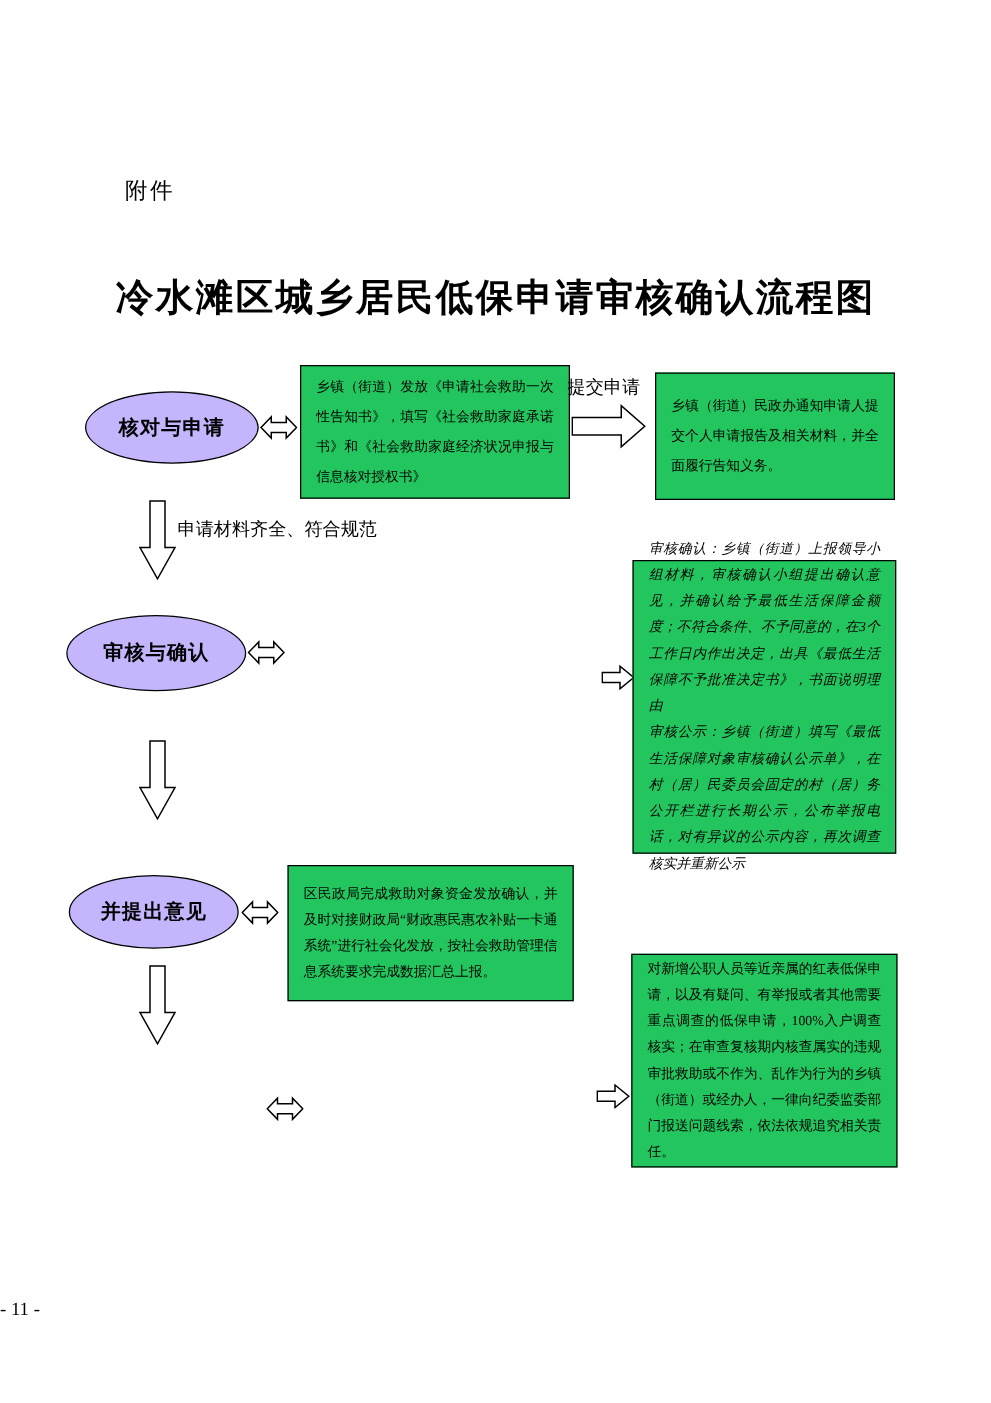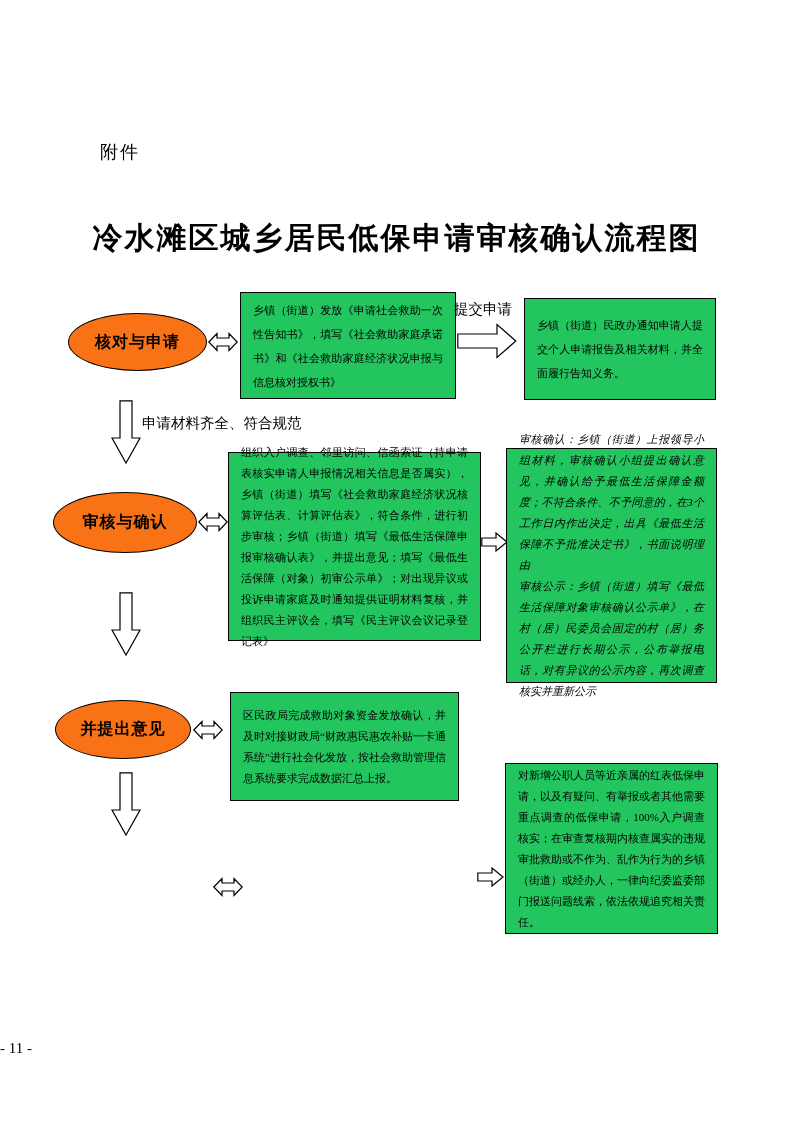--- a/index.html
+++ b/index.html
@@ -16,21 +16,21 @@
   #title{
     left:0;top:218px;width:793px;margin:0;
     text-align:center;font-size:30px;font-weight:bold;letter-spacing:2px;
     font-family:Liberation Serif, serif;
   }
   .ellipse{
     border:1.5px solid #000;border-radius:50%;
     display:flex;align-items:center;justify-content:center;
     font-weight:bold;font-size:16px;letter-spacing:1px;
     font-family:"Liberation Sans","DejaVu Sans",sans-serif;
-    background:#f97316;box-sizing:border-box;
+    background:#c4b5fd;box-sizing:border-box;
   }
   .box{
     border:1px solid #000;box-sizing:border-box;background:#22c55e;
     display:flex;align-items:center;
     padding:6px 12px;
     font-size:11px;line-height:21px;
   }
   .box .txt{width:100%;text-align:justify;}
   .box p{margin:0;text-align:justify;font-style:italic;}
   .lh-lg{line-height:24px;}
@@ -98,23 +98,20 @@
     <polygon class="arrow-shape" points="9,0.8 21,0.8 21,38 29,38 15,63 1,38 9,38"></polygon>
   </svg>
   <div class="abs small-label" id="cond1">申请材料齐全、符合规范</div>
 
   <div class="abs ellipse" id="e2">
     <span>审核与确认</span>
   </div>
   <svg class="abs" id="c2" width="30" height="20" viewBox="0 0 30 20">
     <polygon class="arrow-shape" points="0.8,10 9,1.5 9,6 21,6 21,1.5 29.2,10 21,18.5 21,14 9,14 9,18.5"></polygon>
   </svg>
-  <div class="abs box" id="b2a">
-    <div class="txt">组织入户调查、邻里访问、信函索证（持申请表核实申请人申报情况相关信息是否属实），乡镇（街道）填写《社会救助家庭经济状况核算评估表、计算评估表》，符合条件，进行初步审核；乡镇（街道）填写《最低生活保障申报审核确认表》，并提出意见；填写《最低生活保障（对象）初审公示单》；对出现异议或投诉申请家庭及时通知提供证明材料复核，并组织民主评议会，填写《民主评议会议记录登记表》</div>
-  </div>
   <svg class="abs" id="r2" width="27" height="20" viewBox="0 0 27 20">
     <polygon class="arrow-shape" points="0.8,6 15,6 15,1 26,10 15,19 15,14 0.8,14"></polygon>
   </svg>
   <div class="abs box" id="b2b">
     <div class="txt">
       <p>审核确认：乡镇（街道）上报领导小组材料，审核确认小组提出确认意见，并确认给予最低生活保障金额度；不符合条件、不予同意的，在3个工作日内作出决定，出具《最低生活保障不予批准决定书》，书面说明理由</p>
       <p>审核公示：乡镇（街道）填写《最低生活保障对象审核确认公示单》，在村（居）民委员会固定的村（居）务公开栏进行长期公示，公布举报电话，对有异议的公示内容，再次调查核实并重新公示</p>
     </div>
   </div>
 

